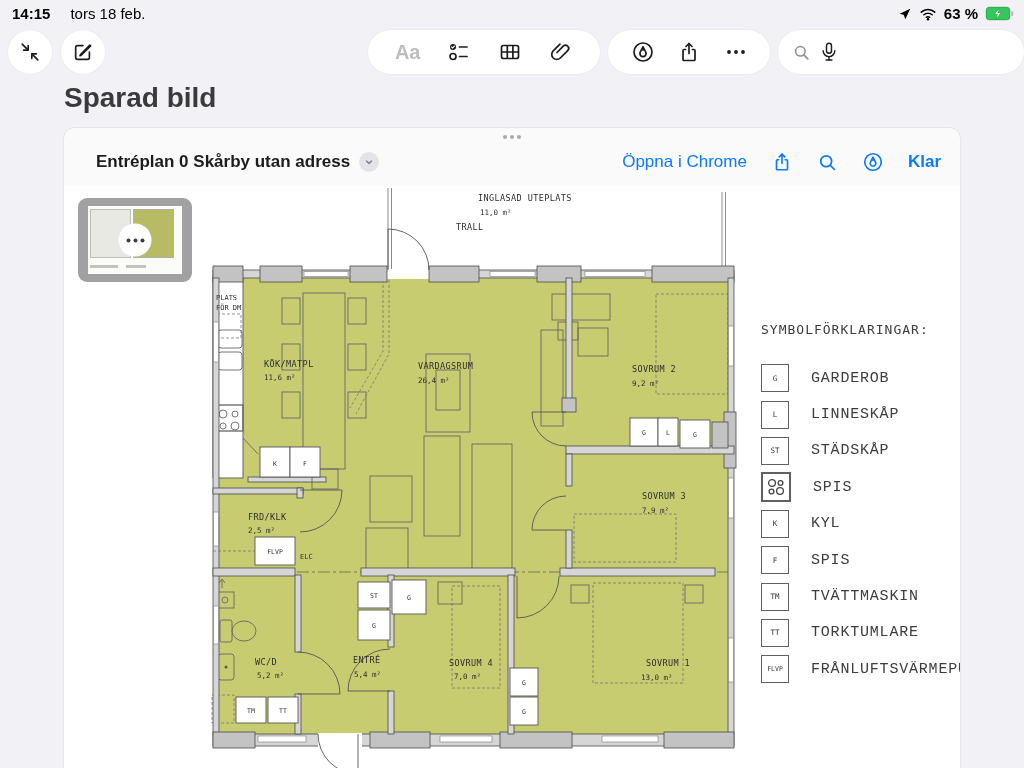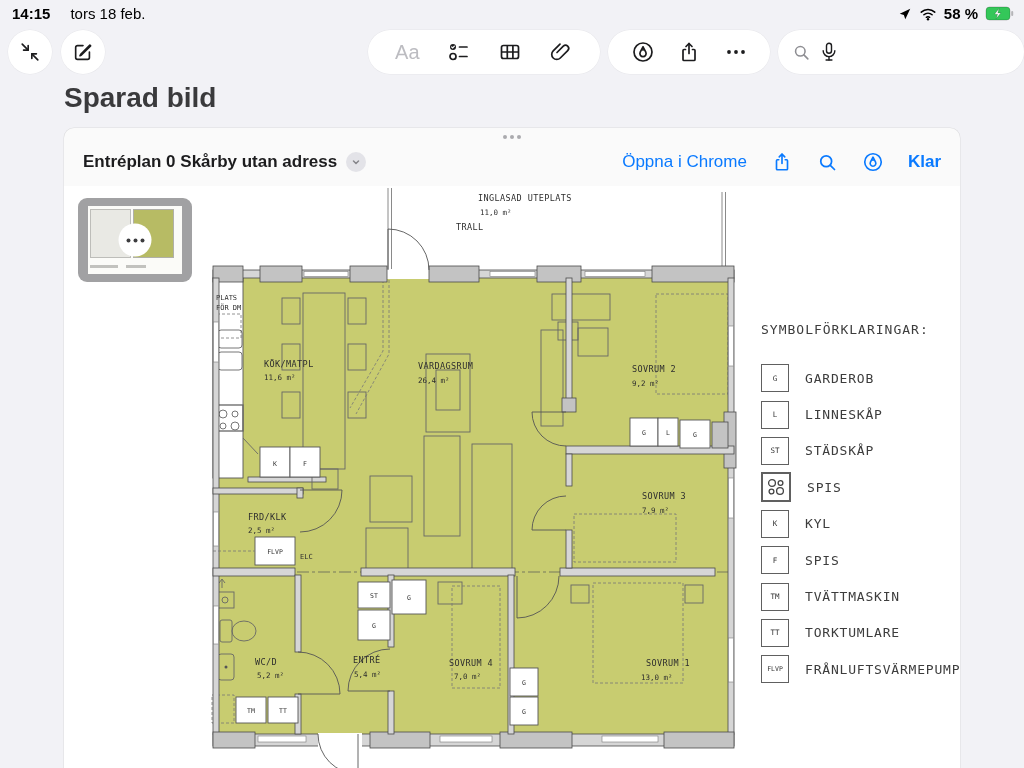--- a/index.html
+++ b/index.html
@@ -13,33 +13,33 @@
   .sb-right{display:flex;align-items:center;gap:7px;font-size:15px;font-weight:600;color:#000;}
   
   .toolbar{position:absolute;top:30px;left:8px;right:8px;height:44px;}
   .round-btn{position:absolute;top:0;width:44px;height:44px;border-radius:50%;background:#fff;
     display:flex;align-items:center;justify-content:center;box-shadow:0 0 0 .5px rgba(0,0,0,.05);}
   .pill{position:absolute;top:0;height:44px;background:#fff;border-radius:22px;
     display:flex;align-items:center;justify-content:space-evenly;box-shadow:0 0 0 .5px rgba(0,0,0,.05);}
   .pill-format{left:360px;width:232px;}
   .pill-actions{left:600px;width:162px;}
   .pill-search{left:770px;width:246px;justify-content:flex-start;gap:8px;padding:0 14px;box-sizing:border-box;}
-  .aa{font-size:20px;color:#bcbcc1;font-weight:400;}
+  .aa{font-size:20px;color:#bcbcc1;font-weight:700;}
   .search-input{border:none;outline:none;background:transparent;flex:1;font-size:17px;
     font-family:"Liberation Sans",sans-serif;color:#1c1c1e;min-width:0;}
   .search-input::placeholder{color:#8e8e93;}
   .ticon{display:flex;align-items:center;justify-content:center;}
   
   .note-title{position:absolute;left:64px;top:82px;font-size:28px;font-weight:700;color:#3a3a3c;text-align:center;}
   
   .panel{position:absolute;left:64px;top:128px;width:896px;height:640px;background:#fafafa;
     border-radius:10px 10px 0 0;box-shadow:0 0 0 .5px #dcdcde;overflow:hidden;}
   .drag-dots{position:absolute;top:7px;left:50%;transform:translateX(-50%);display:flex;gap:3px;}
   .drag-dots i{width:4px;height:4px;border-radius:50%;background:#aaaaae;}
-  .viewer-header{position:absolute;top:16px;left:0;right:0;height:36px;display:flex;
+  .viewer-header{position:absolute;top:16px;left:13px;right:0;height:36px;display:flex;
     align-items:center;padding:0 19px;box-sizing:border-box;}
   .file-name{font-size:17px;font-weight:700;color:#1c1c1e;}
   .chev-circle{width:20px;height:20px;border-radius:50%;background:#e3e3e8;margin-left:9px;
     display:flex;align-items:center;justify-content:center;}
   .spacer{flex:1;}
   .header-actions{display:flex;align-items:center;gap:24px;}
   .blue-link{color:#0a7aff;font-size:17px;}
   .done{font-weight:700;}
   
   .image-area{position:absolute;top:58px;left:0;right:0;bottom:0;background:#ffffff;}
@@ -54,21 +54,21 @@
   .thumb-menu{position:absolute;left:50%;top:50%;transform:translate(-50%,-50%);width:33px;height:33px;
     border-radius:50%;background:#fff;display:flex;align-items:center;justify-content:center;gap:3px;}
   .thumb-menu i{width:4px;height:4px;border-radius:50%;background:#3d3d3f;}
   
   .legend{position:absolute;left:697px;top:136px;width:230px;font-family:"DejaVu Sans Mono",monospace;color:#3d3d3d;}
   .legend-title{font-size:13px;letter-spacing:1px;margin-bottom:23px;white-space:nowrap;}
   .legend-row{display:flex;align-items:center;height:36.4px;}
   .legend-box{width:26px;height:26px;border:1.5px solid #606060;background:#fff;flex:none;
     display:flex;align-items:center;justify-content:center;font-size:7.5px;color:#333;}
   .legend-box.spis{border-width:2px;}
-  .legend-label{margin-left:16px;font-size:13px;letter-spacing:.8px;white-space:nowrap;}
+  .legend-label{margin-left:22px;font-size:15px;letter-spacing:.8px;white-space:nowrap;font-family:Liberation Mono, monospace;}
   
   .olive{fill:#c8cc70;}
   .wall{fill:#d6d6d6;stroke:#4a4a4a;stroke-width:.8;}
   .wallDark{fill:#c3c3c3;stroke:#4a4a4a;stroke-width:.8;}
   .win{fill:#fff;stroke:#7a7a7a;stroke-width:.6;}
   .furn{fill:none;stroke:#666;stroke-width:.9;}
   .furnW{fill:#fff;stroke:#555;stroke-width:.9;}
   .dashf{fill:none;stroke:#777;stroke-width:.8;stroke-dasharray:3 2;}
   .door{fill:none;stroke:#555;stroke-width:.9;}
   .glass{stroke:#8a8a8a;stroke-width:1;}
@@ -95,21 +95,21 @@
     <span class="ticon">
       <svg width="18" height="14" viewBox="0 0 24 18">
           <g fill="none" stroke="#000" stroke-width="2" stroke-linecap="round">
         <path d="M3 6.5a13 13 0 0 1 18 0"></path>
             <path d="M6.5 10a8.2 8.2 0 0 1 11 0"></path>
             <path d="M9.8 13.4a3.6 3.6 0 0 1 4.4 0"></path>
           </g>
         <circle cx="12" cy="16" r="1.6" fill="#000"></circle>
         </svg>
     </span>
-    <span>58 %</span>
+    <span>63 %</span>
     <span class="ticon">
       <svg width="29" height="15" viewBox="0 0 29 15">
           <rect x="1" y="1" width="24" height="13" rx="3.5" fill="#34c759" stroke="rgba(0,0,0,.25)" stroke-width=".8"></rect>
         <rect x="26.2" y="5" width="2" height="5" rx="1" fill="#b5b5b8"></rect>
         <path d="M14 2.6 9.6 8.2h3l-1.4 4.4 4.6-5.7h-3z" fill="#fff" stroke="rgba(0,0,0,.35)" stroke-width=".5"></path>
         </svg>
     </span>
   </div>
 </div>
 

